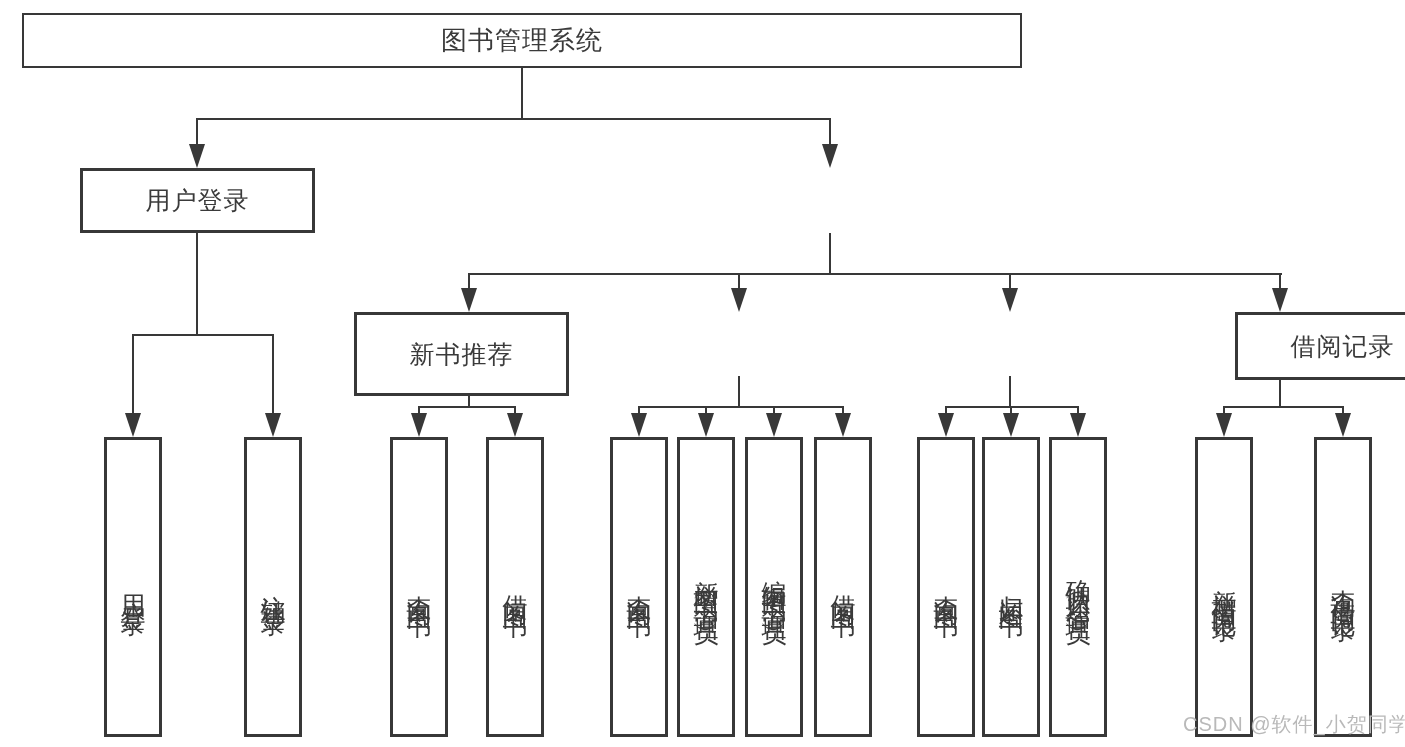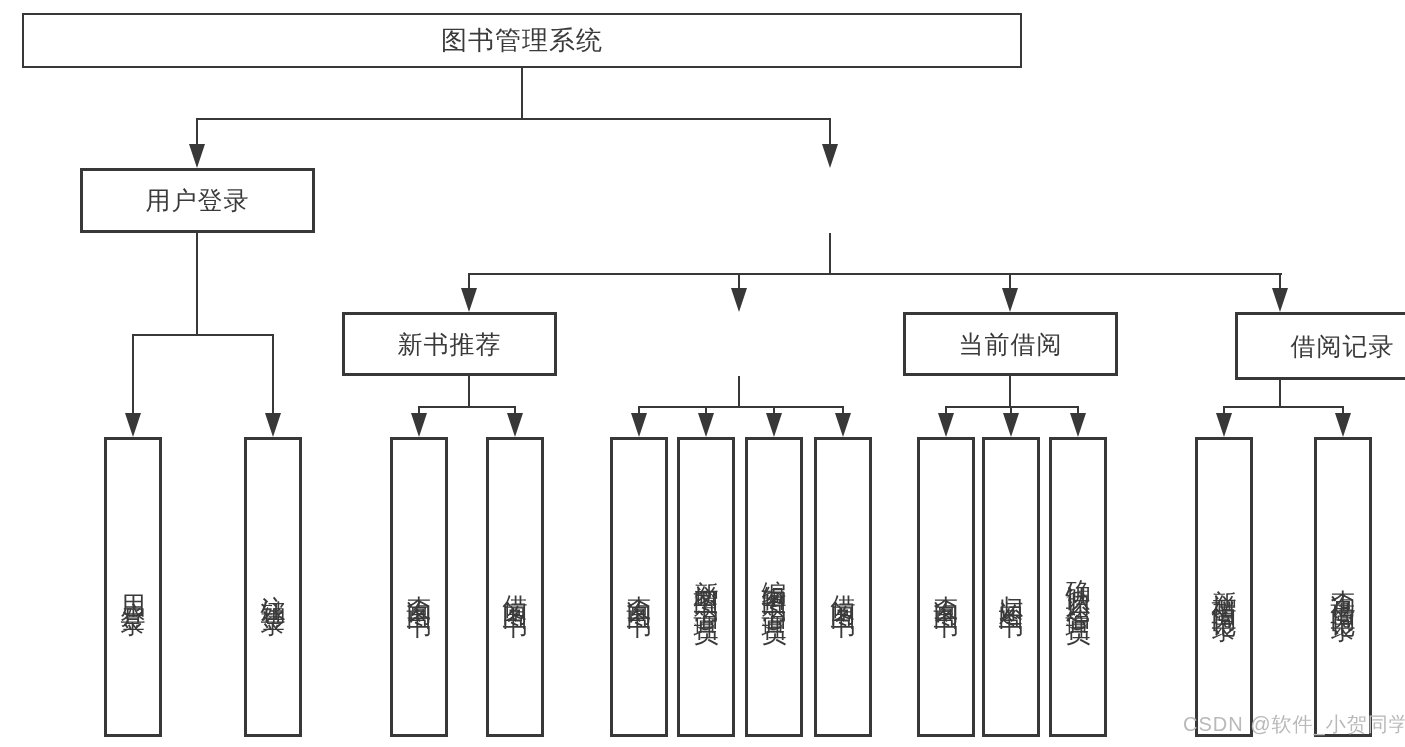--- a/index.html
+++ b/index.html
@@ -130,25 +130,22 @@
 
   <div class="node root" style="left:22px;top:13px;width:1000px;height:55px">
     <span>图书管理系统</span>
   </div>
 
   <div class="node" style="left:80px;top:168px;width:235px;height:65px">
     <span>用户登录</span>
   </div>
 
 
-  <div class="node" style="left:342px;top:312px;width:215px;height:64px">
+  <div class="node" style="left:354px;top:312px;width:215px;height:84px">
     <span>新书推荐</span>
-  </div>
-  <div class="node" style="left:903px;top:312px;width:215px;height:64px">
-    <span>当前借阅</span>
   </div>
   <div class="node" style="left:1235px;top:312px;width:215px;height:68px">
     <span>借阅记录</span>
   </div>
 
   <div class="leaf" style="left:104px">
     <span>用户登录</span>
   </div>
   <div class="leaf" style="left:244px">
     <span>注销登录</span>

